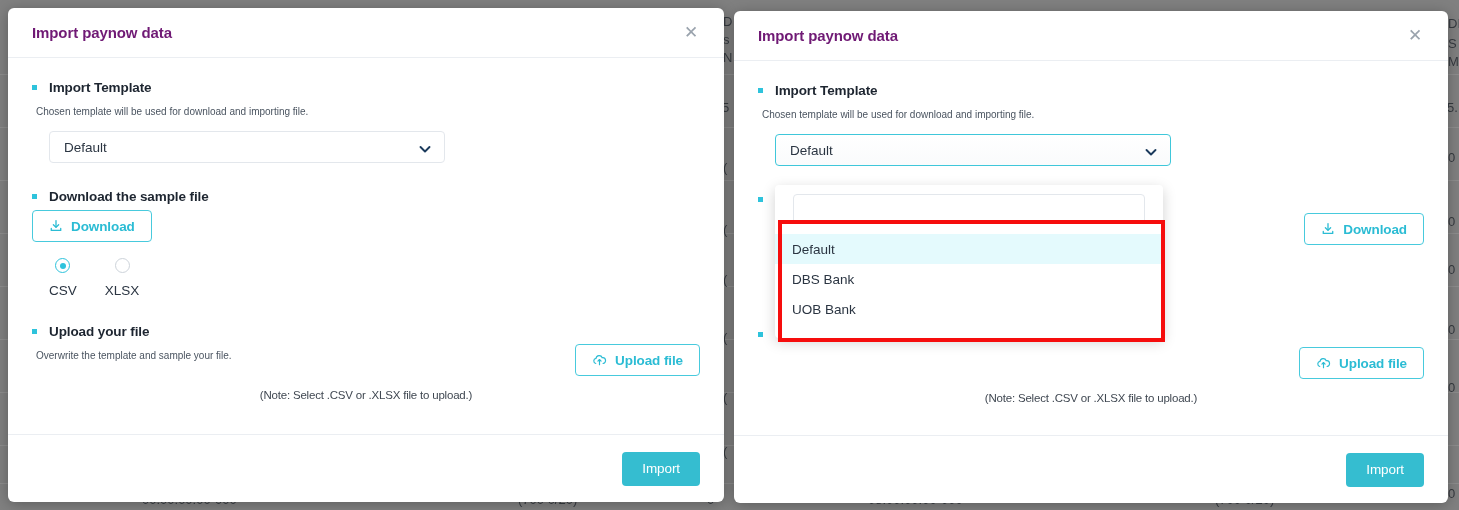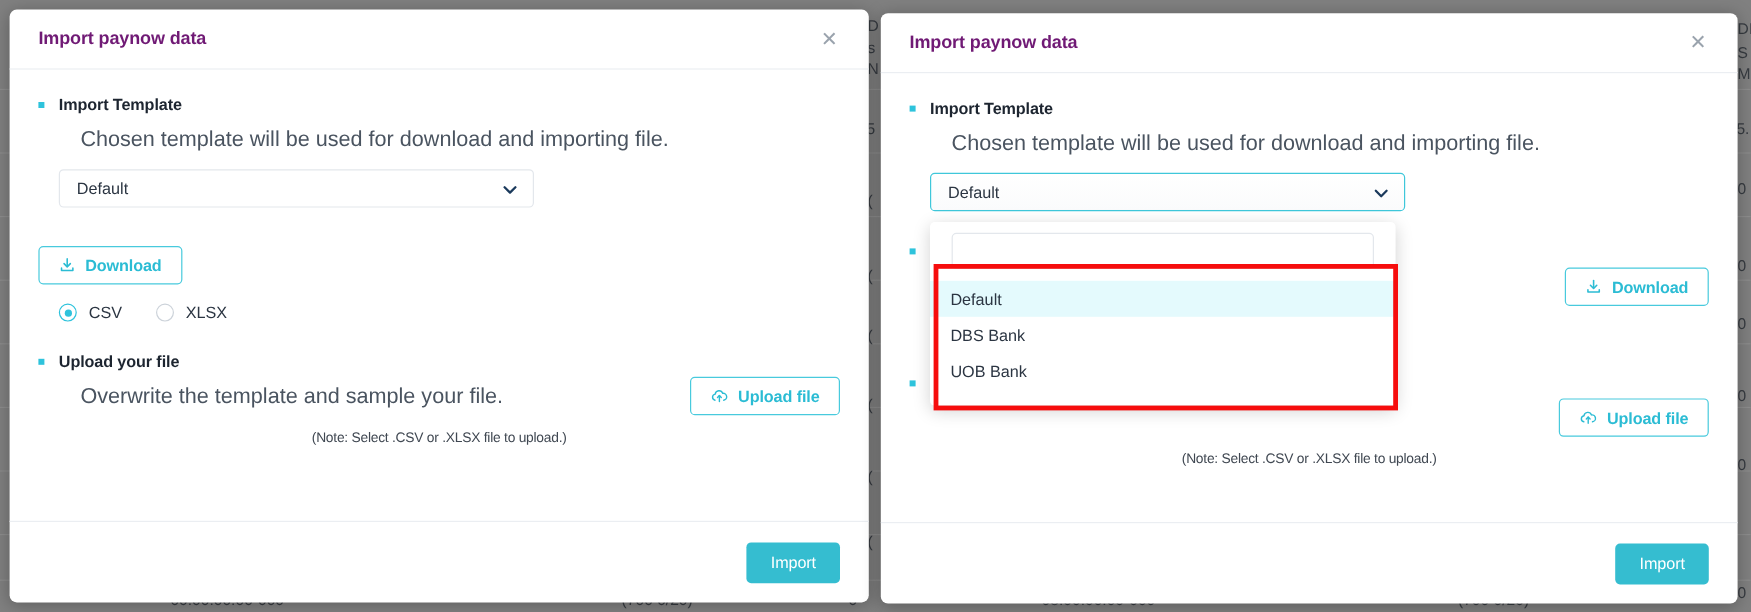--- a/index.html
+++ b/index.html
@@ -109,24 +109,24 @@
     flex: 0 0 auto;
     display: block;
   }
   .sec-title {
     font-size: 13.5px;
     font-weight: bold;
     color: #1d2530;
     letter-spacing: -0.1px;
   }
   .sec-desc {
-    font-size: 18px;
+    font-size: 10px;
     color: #4a5460;
     margin-top: 11px;
-    margin-left: 35px;
+    margin-left: 4px;
   }
 
   .row-split {
     display: flex;
     align-items: flex-start;
     justify-content: space-between;
   }
 
   
   .select {
@@ -216,20 +216,21 @@
     align-items: center;
     gap: 28px;
     margin-top: 16px;
     margin-left: 17px;
   }
   .radio {
     display: flex;
     align-items: center;
     gap: 10px;
     cursor: pointer;
+    flex-direction: column;
   }
   .radio-mark {
     width: 15px;
     height: 15px;
     border-radius: 50%;
     border: 1.6px solid #cdd3da;
     box-sizing: border-box;
     position: relative;
     background: #fff;
   }
@@ -372,20 +373,24 @@
         <span class="select-value">Default</span>
         <span class="chev">
           <svg viewBox="0 0 12 12" width="12" height="12">
               <path d="M1.5 4 L6 8.5 L10.5 4" fill="none" stroke="currentColor" stroke-width="1.9" stroke-linecap="round" stroke-linejoin="round"></path>
             </svg>
         </span>
       </div>
     </div>
 
     <div class="section" style="margin-top:26px;">
+      <div class="sec-head">
+        <span class="bullet"></span>
+        <span class="sec-title">Download the sample file</span>
+      </div>
       <div class="row-split">
         <button class="btn-outline" style="margin-top:6px;">
           <span>
             <svg viewBox="0 0 16 16" width="14" height="14">
               <path d="M8 2 L8 9" stroke="currentColor" stroke-width="1.5" stroke-linecap="round" fill="none"></path>
               <path d="M5 6.5 L8 9.6 L11 6.5" stroke="currentColor" stroke-width="1.5" fill="none" stroke-linecap="round" stroke-linejoin="round"></path>
               <path d="M2.6 10.8 L2.6 13 L13.4 13 L13.4 10.8" stroke="currentColor" stroke-width="1.5" fill="none" stroke-linecap="round" stroke-linejoin="round"></path>
             </svg>
           </span>
           <span>Download</span>

